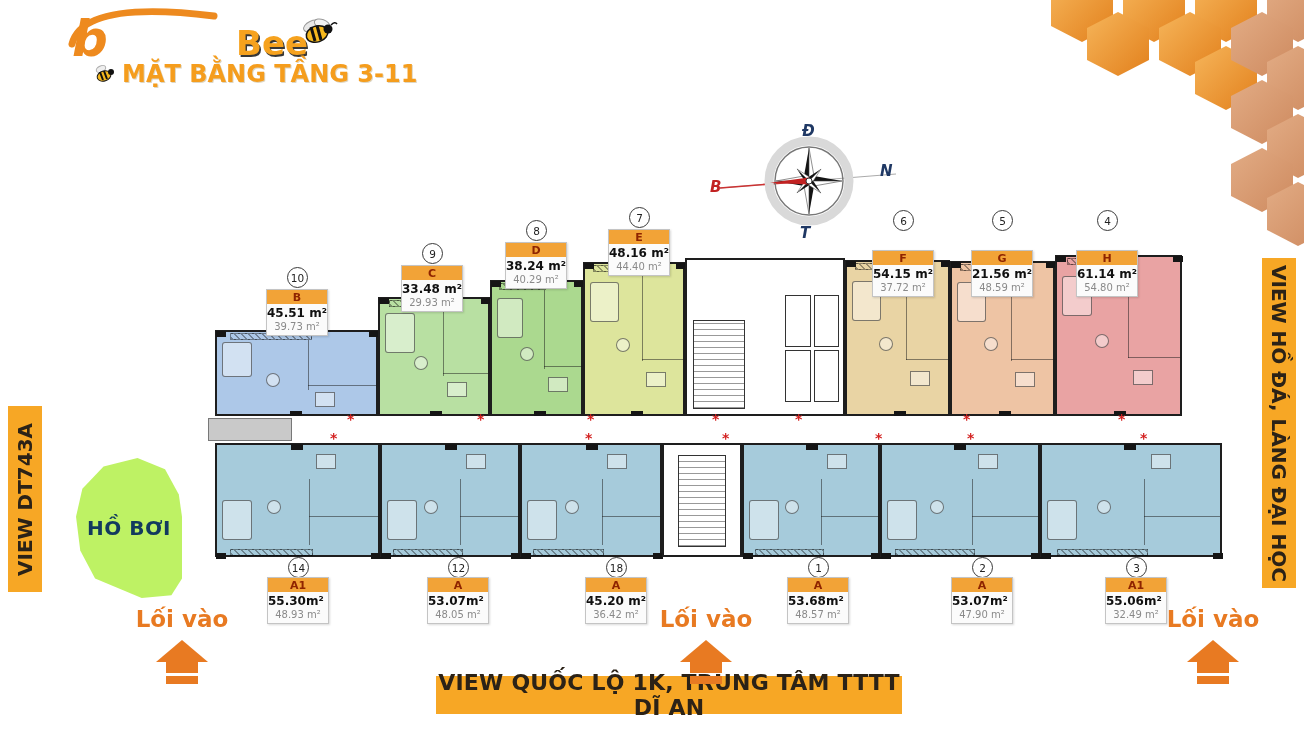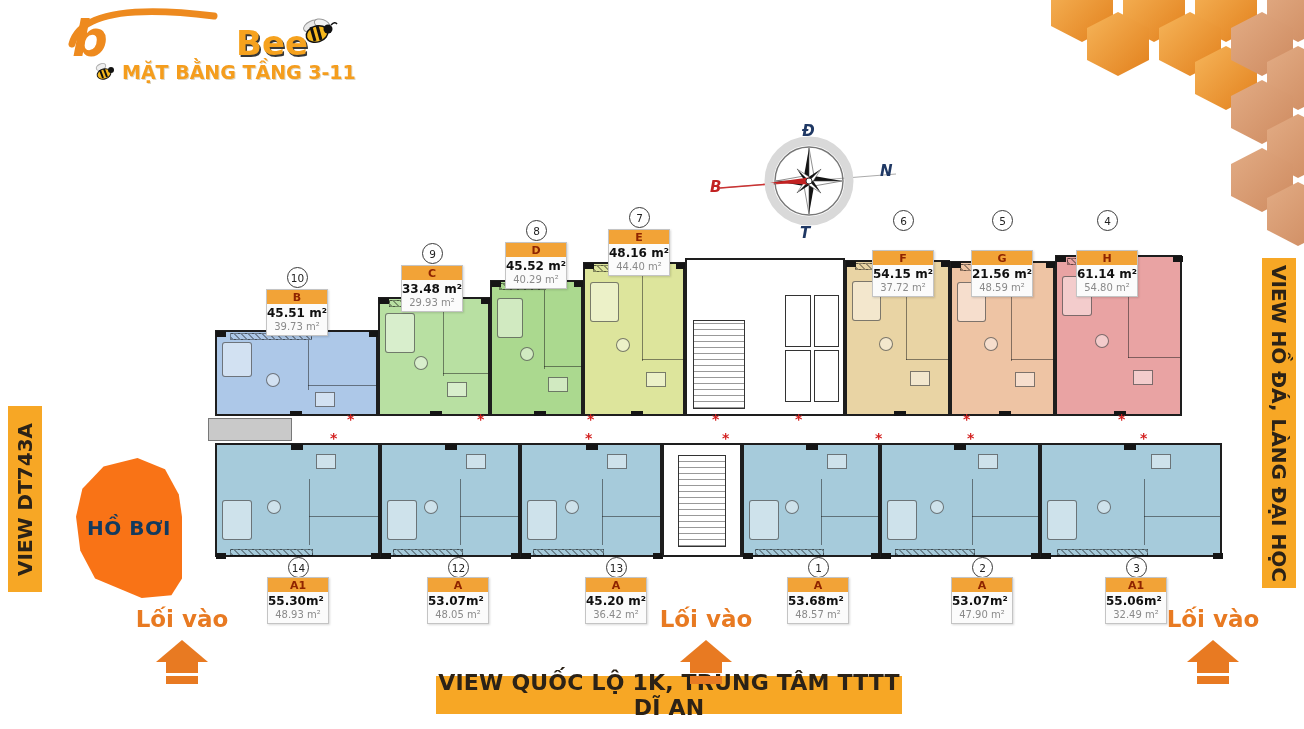--- a/index.html
+++ b/index.html
@@ -11,21 +11,21 @@
           align-items:center;justify-content:center;text-align:center;}
   .banner.h{font-size:22px;letter-spacing:.2px;}
   .banner.v{font-size:20px;}
   .vert-down{writing-mode:vertical-rl;}
   .vert-up{writing-mode:vertical-rl;transform:rotate(180deg);}
   
   .brand-prefix{font-size:50px;font-weight:800;font-style:italic;color:#EE8A1E;line-height:1;}
   .brand-main{font-size:38px;font-weight:900;color:#141414;letter-spacing:1px;line-height:1;}
   .brand-accent{font-size:34px;font-weight:800;color:#F6A21E;line-height:1;
                 text-shadow:1.5px 1.5px 0 rgba(20,20,20,.85);margin-left:8px;}
-  .subtitle{font-size:19px;font-weight:800;color:#F59D1D;text-shadow:1px 1px 0 rgba(120,90,20,.25);}
+  .subtitle{font-size:24px;font-weight:800;color:#F59D1D;text-shadow:1px 1px 0 rgba(120,90,20,.25);}
   
   .badge{box-sizing:border-box;width:21px;height:21px;border-radius:50%;border:1.5px solid #3a3a3a;
          background:#fff;color:#222;font-size:10.5px;display:flex;align-items:center;justify-content:center;}
   .card{box-sizing:border-box;width:62px;background:#fbfbfb;border:1px solid #c4c4c4;
         box-shadow:1px 1px 2px rgba(0,0,0,.15);}
   .card-header{background:#F2A337;color:#8f2400;font-weight:bold;font-size:11px;height:14px;
                display:flex;align-items:center;justify-content:center;}
   .card-l1{font-size:12px;font-weight:bold;color:#101010;text-align:left;padding-top:2px;}
   .card-l2{font-size:10px;color:#8a8a8a;text-align:center;padding:1px 0 3px;}
   
@@ -41,21 +41,21 @@
   .lift{box-sizing:border-box;border:1.3px solid #333;background:#fff;}
   .marker{color:#d3201f;font-size:14px;font-weight:bold;line-height:10px;}
   
   .entry-label{font-size:23px;font-weight:bold;color:#E87A22;text-align:center;width:110px;}
   .arrow{width:52px;display:flex;flex-direction:column;align-items:center;}
   .arrow-tri{width:0;height:0;border-left:26px solid transparent;border-right:26px solid transparent;
              border-bottom:22px solid #E87A22;}
   .arrow-body{width:32px;height:11px;background:#E87A22;}
   .arrow-base{width:32px;height:8px;background:#E87A22;margin-top:3px;}
   
-  .pool{background:#f97316;
+  .pool{background:#bef264;
         clip-path:polygon(58% 0,84% 8%,97% 26%,100% 42%,100% 86%,90% 98%,62% 100%,18% 86%,4% 66%,0 42%,6% 22%,26% 6%);
         display:flex;align-items:center;justify-content:center;}
   .pool-label{font-size:20px;font-weight:800;color:#123a5e;letter-spacing:.5px;}
   .compass-label{font-size:15px;font-weight:bold;font-style:italic;color:#1f3864;}
   .compass-label.red{color:#c22222;}
 </style>
 </head>
 <body>
 
 <div id="stage">
@@ -350,21 +350,21 @@
       </div>
       <div class="badge" style="position: absolute; left: 422px; top: 243px;">9</div>
       <div class="card" style="position: absolute; left: 401px; top: 265px;">
         <div class="card-header">C</div>
         <div class="card-l1">33.48 m²</div>
         <div class="card-l2">29.93 m²</div>
       </div>
       <div class="badge" style="position: absolute; left: 526px; top: 220px;">8</div>
       <div class="card" style="position: absolute; left: 505px; top: 242px;">
         <div class="card-header">D</div>
-        <div class="card-l1">45.52 m²</div>
+        <div class="card-l1">38.24 m²</div>
         <div class="card-l2">40.29 m²</div>
       </div>
       <div class="badge" style="position: absolute; left: 629px; top: 207px;">7</div>
       <div class="card" style="position: absolute; left: 608px; top: 229px;">
         <div class="card-header">E</div>
         <div class="card-l1">48.16 m²</div>
         <div class="card-l2">44.40 m²</div>
       </div>
       <div class="badge" style="position: absolute; left: 893px; top: 210px;">6</div>
       <div class="card" style="position: absolute; left: 872px; top: 250px;">
@@ -389,21 +389,21 @@
         <div class="card-header">A1</div>
         <div class="card-l1">55.30m²</div>
         <div class="card-l2">48.93 m²</div>
       </div>
       <div class="badge" style="position: absolute; left: 448px; top: 557px;">12</div>
       <div class="card" style="position: absolute; left: 427px; top: 577px;">
         <div class="card-header">A</div>
         <div class="card-l1">53.07m²</div>
         <div class="card-l2">48.05 m²</div>
       </div>
-      <div class="badge" style="position: absolute; left: 606px; top: 557px;">13</div>
+      <div class="badge" style="position: absolute; left: 606px; top: 557px;">18</div>
       <div class="card" style="position: absolute; left: 585px; top: 577px;">
         <div class="card-header">A</div>
         <div class="card-l1">45.20 m²</div>
         <div class="card-l2">36.42 m²</div>
       </div>
       <div class="badge" style="position: absolute; left: 808px; top: 557px;">1</div>
       <div class="card" style="position: absolute; left: 787px; top: 577px;">
         <div class="card-header">A</div>
         <div class="card-l1">53.68m²</div>
         <div class="card-l2">48.57 m²</div>

